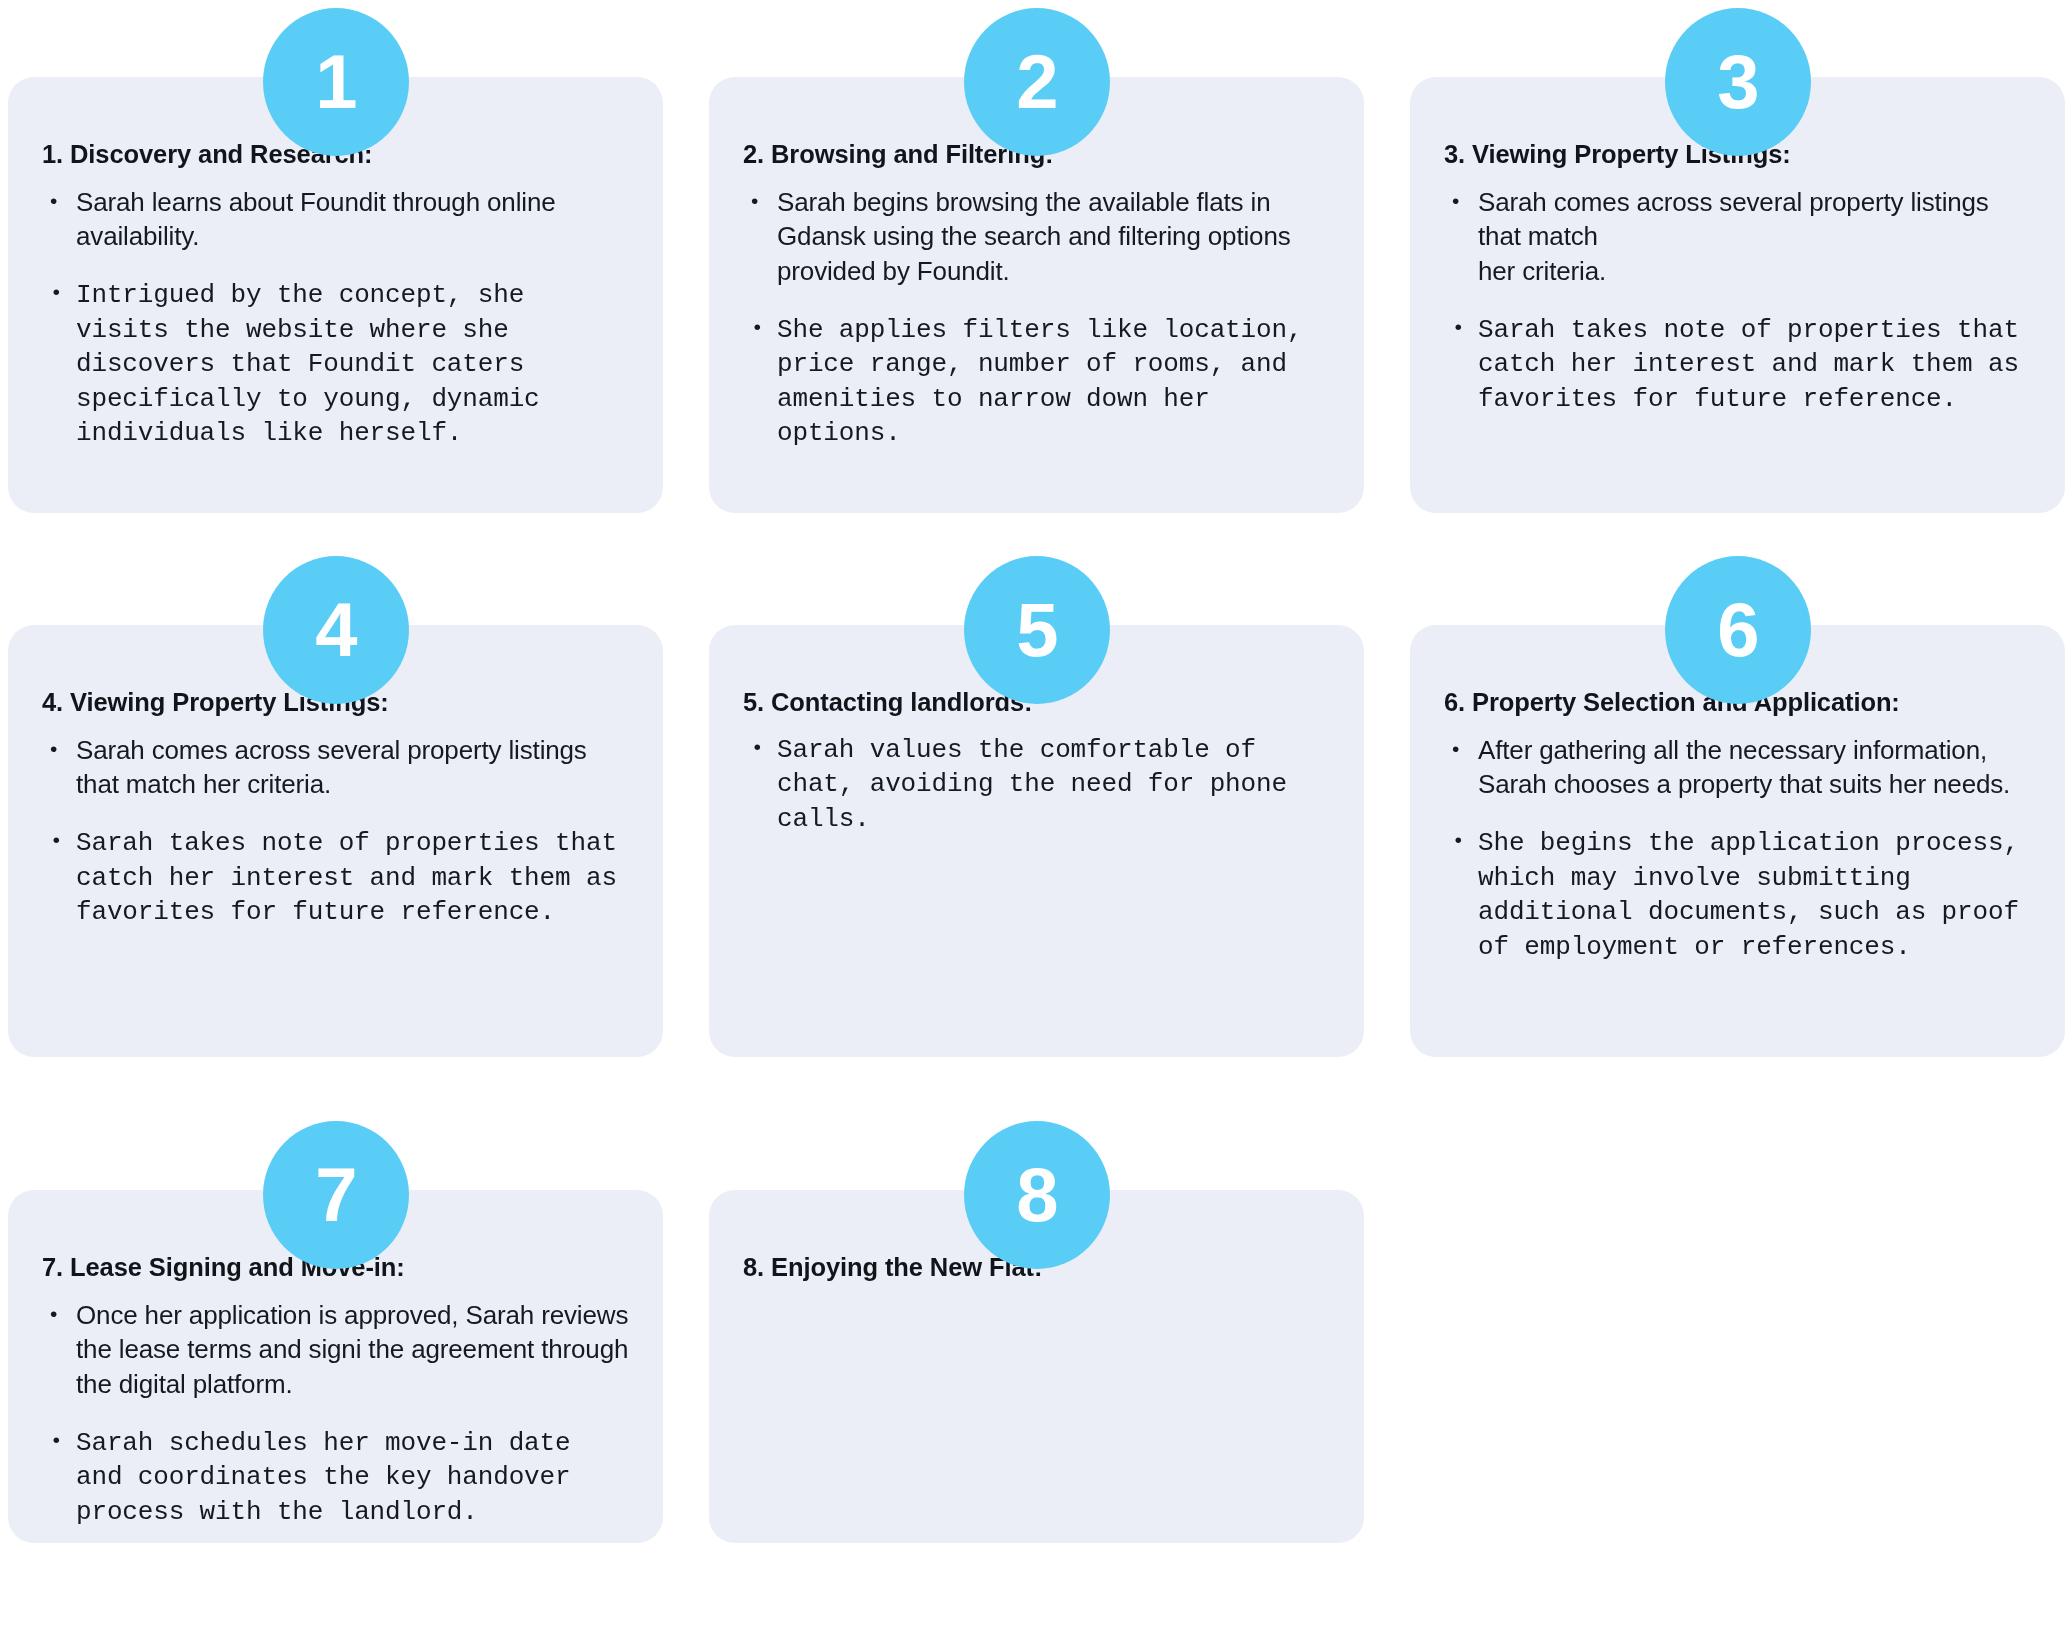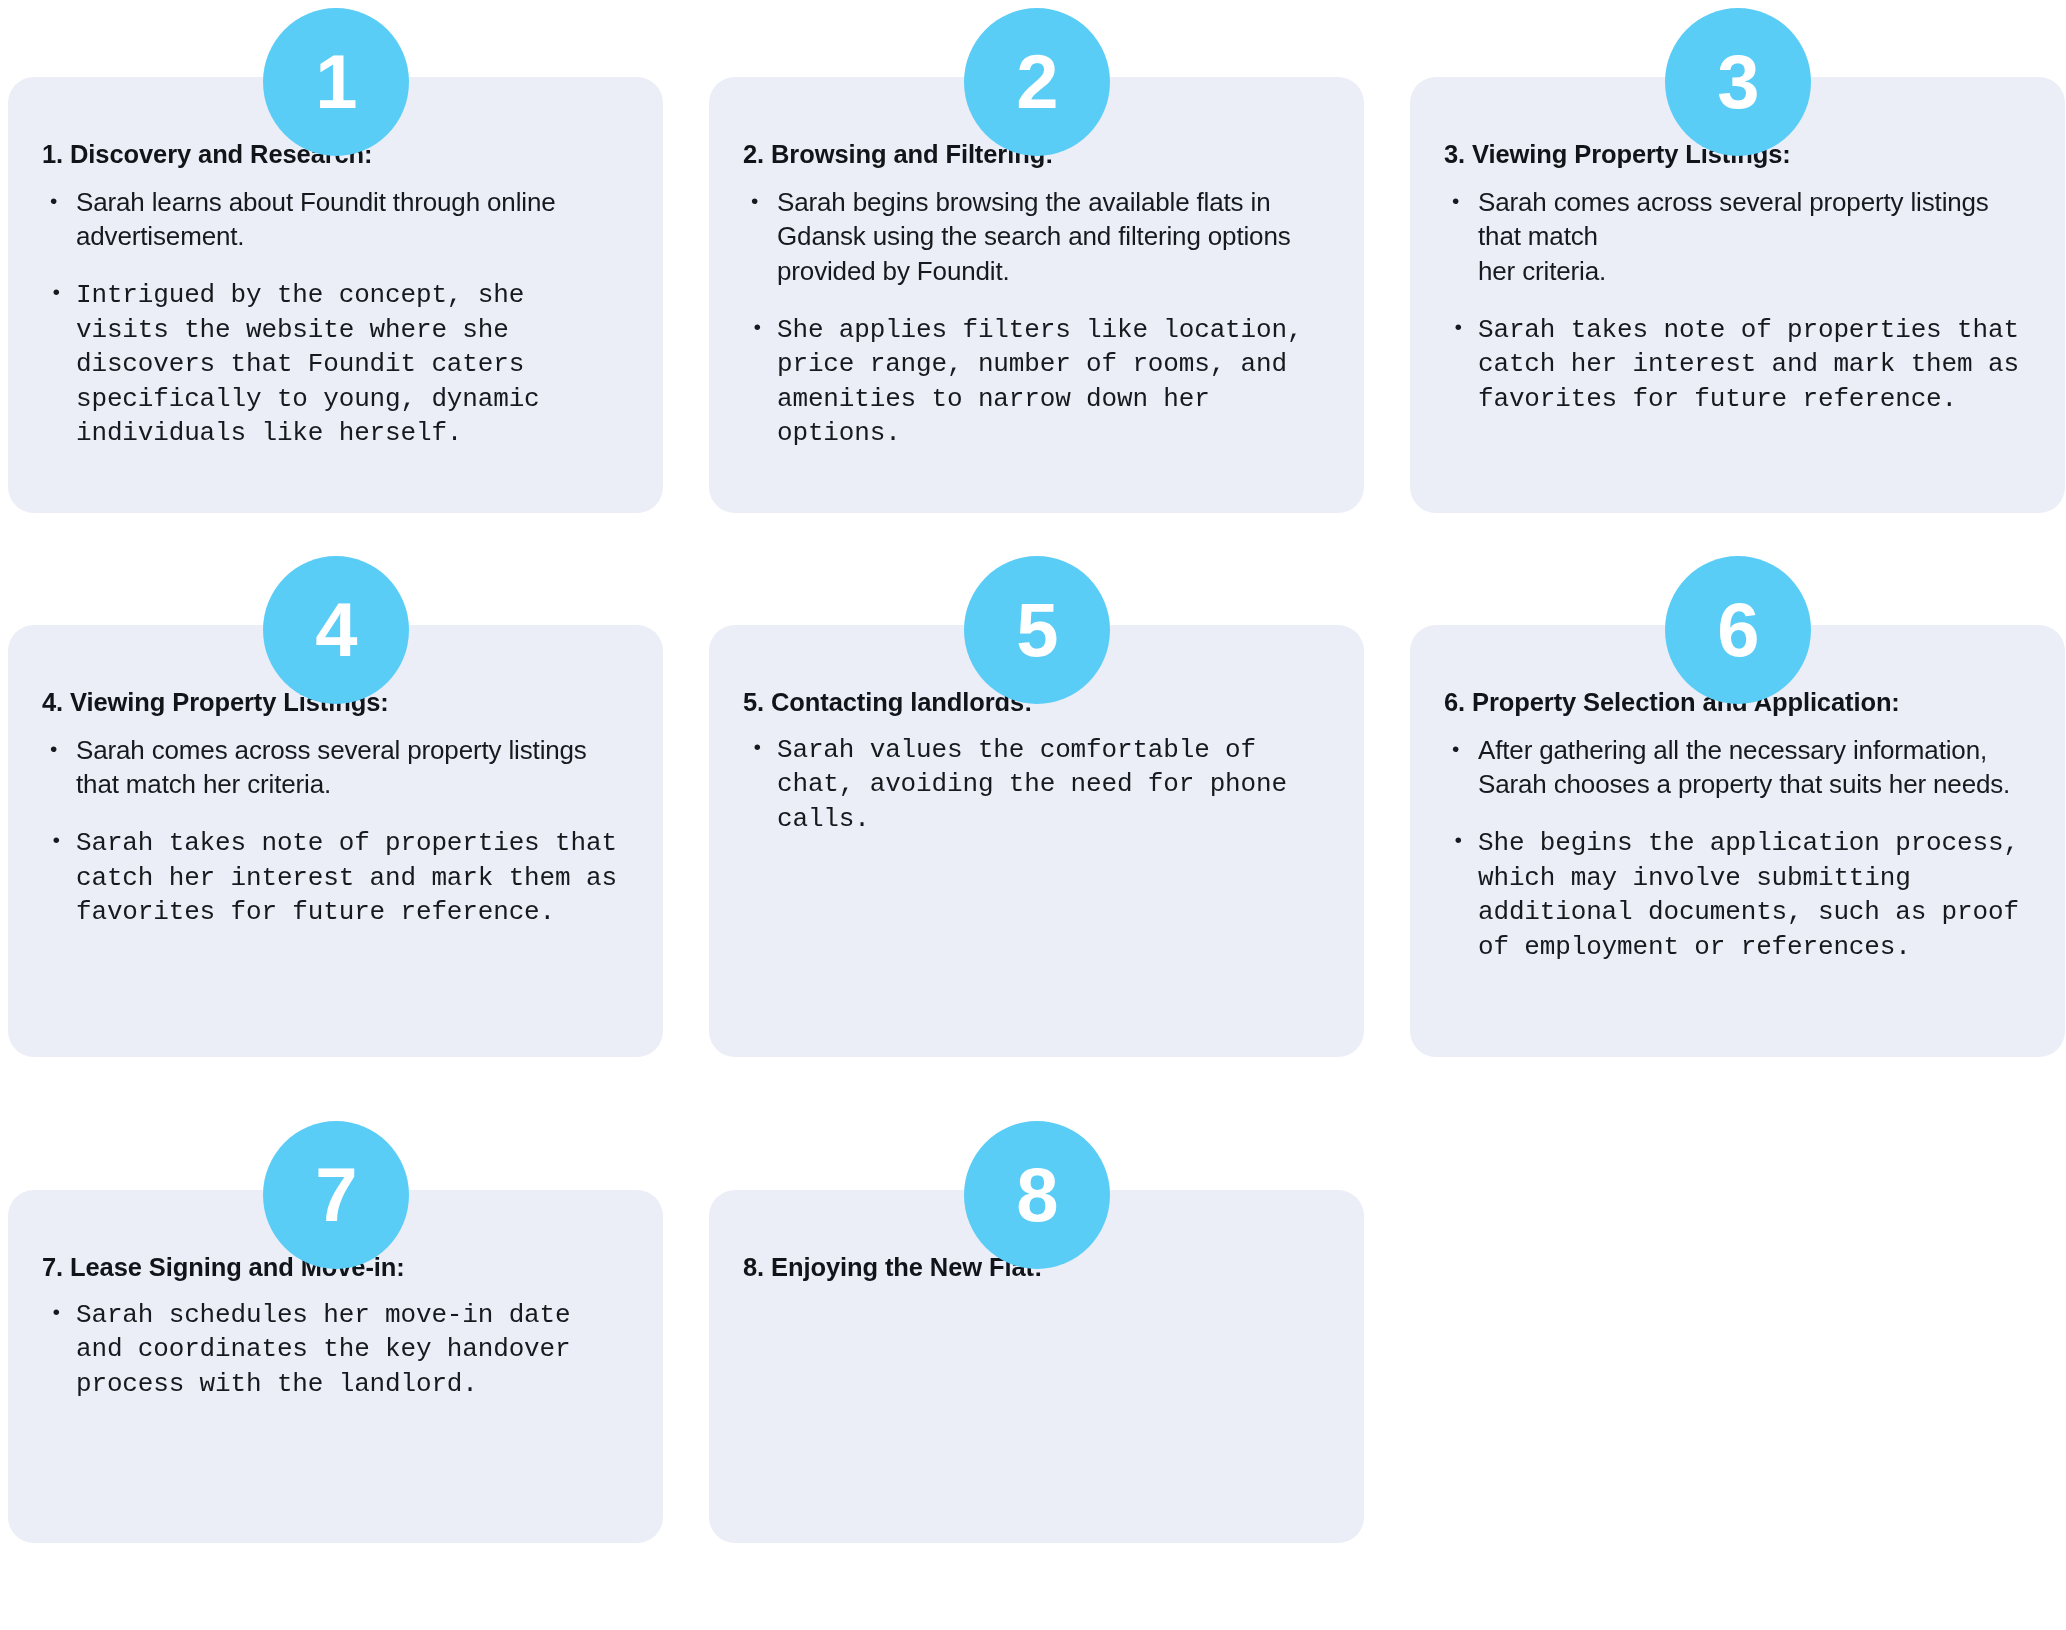--- a/index.html
+++ b/index.html
@@ -130,21 +130,21 @@
 
 <div id="board">
 
   <div class="row row-1">
 
     <div class="step col-1">
       <div class="badge">1</div>
       <div class="card card-1">
         <div class="card-title">1. Discovery and Research:</div>
         <ul class="bullets">
-          <li class="bullet">Sarah learns about Foundit through online advertisement.</li>
+          <li class="bullet">Sarah learns about Foundit through online availability.</li>
           <li class="bullet">Intrigued by the concept, she visits the website where she discovers that Foundit caters specifically to young, dynamic individuals like herself.</li>
         </ul>
       </div>
     </div>
 
     <div class="step col-2">
       <div class="badge">2</div>
       <div class="card card-2">
         <div class="card-title">2. Browsing and Filtering:</div>
         <ul class="bullets">
@@ -204,20 +204,21 @@
 
   </div>
 
   <div class="row row-3">
 
     <div class="step col-1">
       <div class="badge">7</div>
       <div class="card card-7">
         <div class="card-title">7. Lease Signing and Move-in:</div>
         <ul class="bullets">
+          <li class="bullet">Once her application is approved, Sarah reviews the lease terms and signi the agreement through the digital platform.</li>
           <li class="bullet">Sarah schedules her move-in date and coordinates the key handover process with the landlord.</li>
         </ul>
       </div>
     </div>
 
     <div class="step col-2">
       <div class="badge">8</div>
       <div class="card card-8">
         <div class="card-title">8. Enjoying the New Flat:</div>
       </div>

